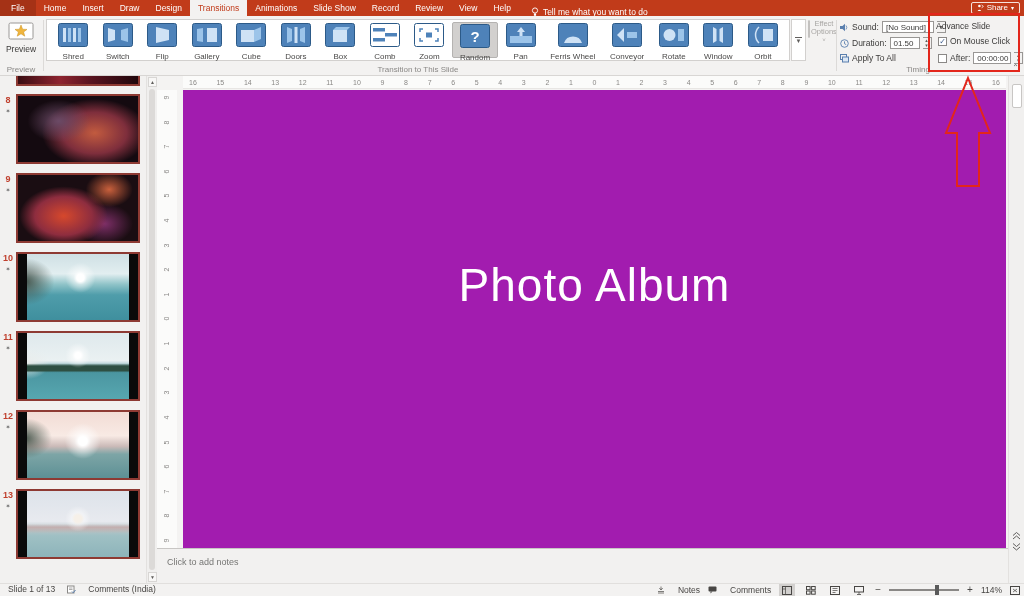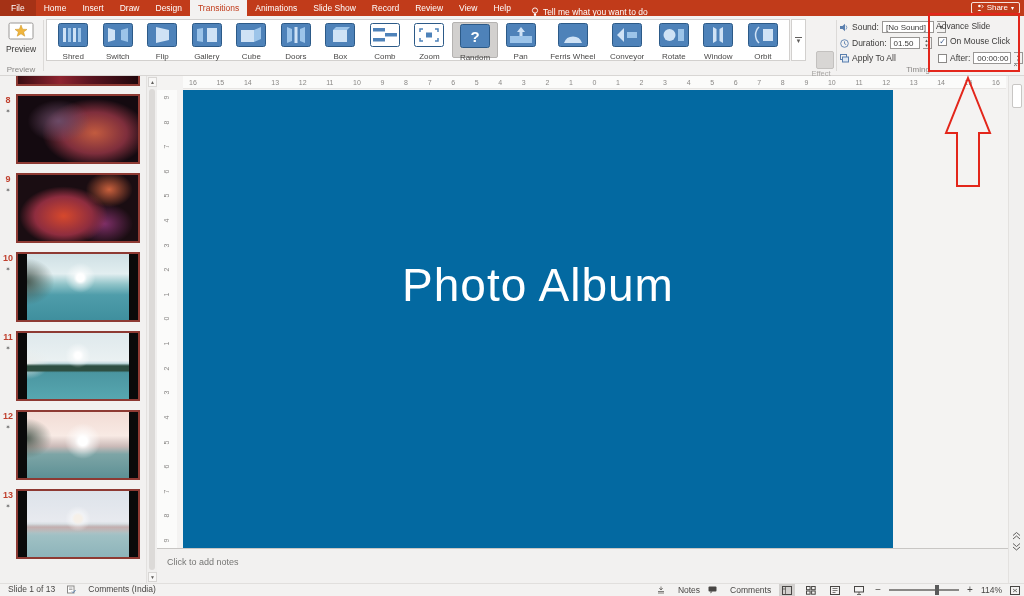--- a/index.html
+++ b/index.html
@@ -25,21 +25,21 @@
   .preview-btn .plabel { font-size:8.5px; color:#3b3a39; }
 
   .gallery-box { position:absolute; left:46px; top:3px; width:744px; height:42px; background:#fff; border:1px solid #d2d0ce; display:flex; align-items:stretch; padding:2px 4px; }
   .tile { flex:1 1 auto; display:flex; flex-direction:column; align-items:center; justify-content:flex-start; gap:1px; padding:1px 2px; border-radius:2px; cursor:pointer; min-width:0; }
   .tile .tlabel { font-size:8px; color:#494847; white-space:nowrap; }
   .tile.selected { background:#d2d0ce; border:1px solid #b5b3b1; }
   .more-btn { position:absolute; left:791px; top:3px; width:15px; height:42px; background:#fff; border:1px solid #d2d0ce; display:flex; flex-direction:column; align-items:center; justify-content:center; color:#605e5c; cursor:pointer; }
   .more-btn .bar { width:7px; border-top:1px solid #605e5c; margin-bottom:1px; }
   .more-btn .arr { font-size:6px; line-height:5px; }
 
-  .effect-opts { position:absolute; left:808px; top:4px; width:26px; height:48px; display:flex; flex-direction:column; align-items:flex-end; gap:1px;margin-top:31px; }
+  .effect-opts { position:absolute; left:808px; top:4px; width:26px; height:48px; display:flex; flex-direction:row; align-items:flex-start; gap:1px; }
   .effect-opts .eicon { width:18px; height:18px; border-radius:2px; background:#d8d6d4; border:1px solid #c3c1bf; }
   .effect-opts .etext { font-size:7.5px; color:#a8a6a4; text-align:center; line-height:8px; }
 
   .timing-group { position:absolute; left:838px; top:0; bottom:0; right:0; font-size:8.5px; color:#3b3a39; }
   .trow { position:absolute; display:flex; align-items:center; gap:3px; white-space:nowrap; }
   .combo { background:#fff; border:1px solid #999795; height:12px; display:flex; align-items:center; padding:0 3px; font-size:8px; color:#3b3a39; }
   .dropbtn { width:9px; height:12px; border:1px solid #999795; border-left:none; background:#f3f2f1; font-size:6px; line-height:11px; text-align:center; color:#605e5c; }
   .spin { display:flex; flex-direction:column; width:9px; height:12px; border:1px solid #999795; border-left:none; background:#f3f2f1; }
   .spin span { flex:1; font-size:5px; line-height:5px; text-align:center; color:#605e5c; }
   .chk { width:9px; height:9px; border:1px solid #8a8886; background:#fff; display:inline-flex; align-items:center; justify-content:center; font-size:8px; line-height:9px; color:#3f5e8c; }
@@ -93,21 +93,21 @@
   .thumbs-scroll { position:absolute; left:146px; width:11px; top:0; bottom:0; background:#f0efee; border-left:1px solid #e3e1df; }
   .scroll-arrow { position:absolute; left:1px; width:9px; height:10px; background:#f8f7f6; border:1px solid #d8d6d4; color:#605e5c; font-size:5px; line-height:8px; text-align:center; }
   .thumbs-scroll .thumb-bar { position:absolute; left:2px; right:2px; top:13px; bottom:13px; background:#dcdad8; border-radius:3px; }
 
   .editor { position:absolute; left:157px; right:0; top:0; bottom:0; }
   .h-ruler { position:absolute; left:26px; width:823px; top:0; height:13px; background:#fbfbfa; border-bottom:1px solid #e8e6e4; display:flex; justify-content:space-between; padding:0 6px; }
   .h-ruler span { font-size:7px; color:#8a8886; line-height:13px; }
   .v-ruler { position:absolute; left:0; width:20px; top:14px; height:458px; background:#fbfbfa; display:flex; flex-direction:column; justify-content:space-between; align-items:center; padding:4px 0; }
   .v-ruler span { font-size:7px; color:#8a8886; transform:rotate(-90deg); }
 
-  .canvas { position:absolute; left:26px; top:14px; width:710px; height:458px; background:#0369a1; }
+  .canvas { position:absolute; left:26px; top:14px; width:823px; height:458px; background:#a21caf; }
   .slide-title { position:absolute; left:0; right:0; top:168px; text-align:center; color:#fff; font-size:46px; font-weight:300; letter-spacing:1px; }
   .slide-subtitle { position:absolute; left:0; right:0; top:244px; text-align:center; color:#fff; font-size:17px; font-weight:300; }
   .squiggle { text-decoration:underline wavy #d83b2e 1px; text-underline-offset:3px; }
 
   .notes-pane { position:absolute; left:0; right:16px; top:472px; bottom:0; background:#f2f1f0; border-top:1px solid #c8c6c4; }
   .notes-pane .ph { position:absolute; left:10px; top:8px; font-size:9px; color:#767674; }
 
   .v-scroll { position:absolute; right:0; top:0; width:16px; bottom:0; background:#f1f0ef; border-left:1px solid #e3e1df; }
   .v-scroll .vthumb { position:absolute; left:3px; width:10px; top:8px; height:24px; background:#ffffff; border:1px solid #c8c6c4; border-radius:2px; }
   .nav-btns { position:absolute; left:0; right:0; bottom:32px; display:flex; flex-direction:column; align-items:center; gap:3px; color:#605e5c; }
@@ -303,20 +303,21 @@
               <rect x="15" y="6" width="10" height="12" fill="#cfe2f5"></rect>
               <path d="M11 4 A 11 11 0 0 0 11 20" stroke="#cfe2f5" stroke-width="1.5" fill="none"></path>
             </svg></span>
           <span class="tlabel">Orbit</span>
         </div>
       </div>
     <div class="more-btn">
       <span class="bar"></span>
       <span class="arr">▼</span>
     </div>
+    <div class="group-label" style="left:46px;width:744px">Transition to This Slide</div>
 
     <div class="effect-opts">
       <div class="eicon"></div>
       <div class="etext">
         <span>Effect</span><br>
         <span>Options</span><span style="font-size:6px"> ˅</span>
       </div>
     </div>
     <div class="vsep" style="left:836px"></div>
 

